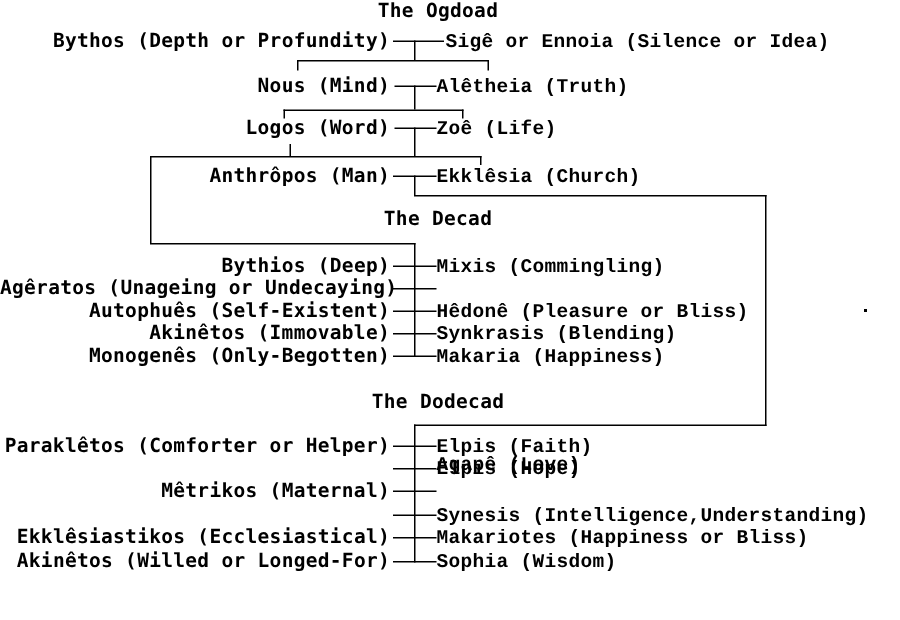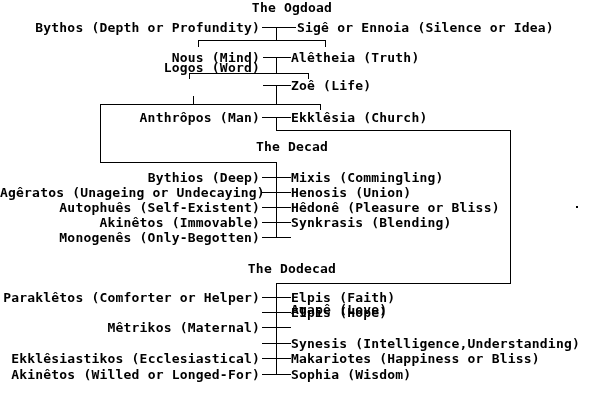--- a/index.html
+++ b/index.html
@@ -3,53 +3,53 @@
 <meta charset="utf-8">
 <style>
   html,body{margin:0;padding:0;background:#fff;}
   .diagram{
     position:relative;width:600px;height:413px;background:#ffffff;overflow:hidden;
     font-family:"DejaVu Sans Mono","Liberation Mono",monospace;
     font-size:13px;font-weight:bold;letter-spacing:0.2px;color:#000;
   }
   .title{position:absolute;left:16px;width:552px;text-align:center;line-height:15px;white-space:pre;}
   .lt{position:absolute;left:0;width:260px;text-align:right;line-height:15px;white-space:pre;}
-  .rt{position:absolute;left:291px;line-height:15px;white-space:pre;}
+  .rt{position:absolute;left:291px;line-height:15px;white-space:pre;font-family:Liberation Mono, monospace;}
   .hl,.vl,.dot{position:absolute;background:#000;}
   .hl{height:1px;}
   .vl{width:1px;}
   .dot{width:2px;height:2px;}
 </style>
 </head>
 <body>
 
 <div class="diagram">
 
   <div class="title" style="top:0px">The Ogdoad</div>
   <div class="title" style="top:139px">The Decad</div>
   <div class="title" style="top:261px">The Dodecad</div>
 
   <div class="lt" style="top:20px">Bythos (Depth or Profundity)</div>
   <div class="rt" style="top:20px;left:297px">Sigê or Ennoia (Silence or Idea)</div>
   <div class="lt" style="top:50px">Nous (Mind)</div>
   <div class="rt" style="top:50px">Alêtheia (Truth)</div>
-  <div class="lt" style="top:60px">Logos (Word)</div>
+  <div class="lt" style="top:78px">Logos (Word)</div>
   <div class="rt" style="top:78px">Zoê (Life)</div>
   <div class="lt" style="top:110px">Anthrôpos (Man)</div>
   <div class="rt" style="top:110px">Ekklêsia (Church)</div>
 
   <div class="lt" style="top:170px">Bythios (Deep)</div>
   <div class="rt" style="top:170px">Mixis (Commingling)</div>
   <div class="lt" style="top:185px">Agêratos (Unageing or Undecaying)</div>
-  <div class="rt" style="top:185px">Henosis (Union)</div>
   <div class="lt" style="top:200px">Autophuês (Self-Existent)</div>
   <div class="rt" style="top:200px">Hêdonê (Pleasure or Bliss)</div>
   <div class="lt" style="top:215px">Akinêtos (Immovable)</div>
   <div class="rt" style="top:215px">Synkrasis (Blending)</div>
   <div class="lt" style="top:230px">Monogenês (Only-Begotten)</div>
+  <div class="rt" style="top:230px">Makaria (Happiness)</div>
 
   <div class="lt" style="top:290px">Paraklêtos (Comforter or Helper)</div>
   <div class="rt" style="top:290px">Elpis (Faith)</div>
   <div class="rt" style="top:305px">Elpis (Hope)</div>
   <div class="lt" style="top:320px">Mêtrikos (Maternal)</div>
   <div class="rt" style="top:302px">Agapê (Love)</div>
   <div class="rt" style="top:336px">Synesis (Intelligence,Understanding)</div>
   <div class="lt" style="top:351px">Ekklêsiastikos (Ecclesiastical)</div>
   <div class="rt" style="top:351px">Makariotes (Happiness or Bliss)</div>
   <div class="lt" style="top:367px">Akinêtos (Willed or Longed-For)</div>

